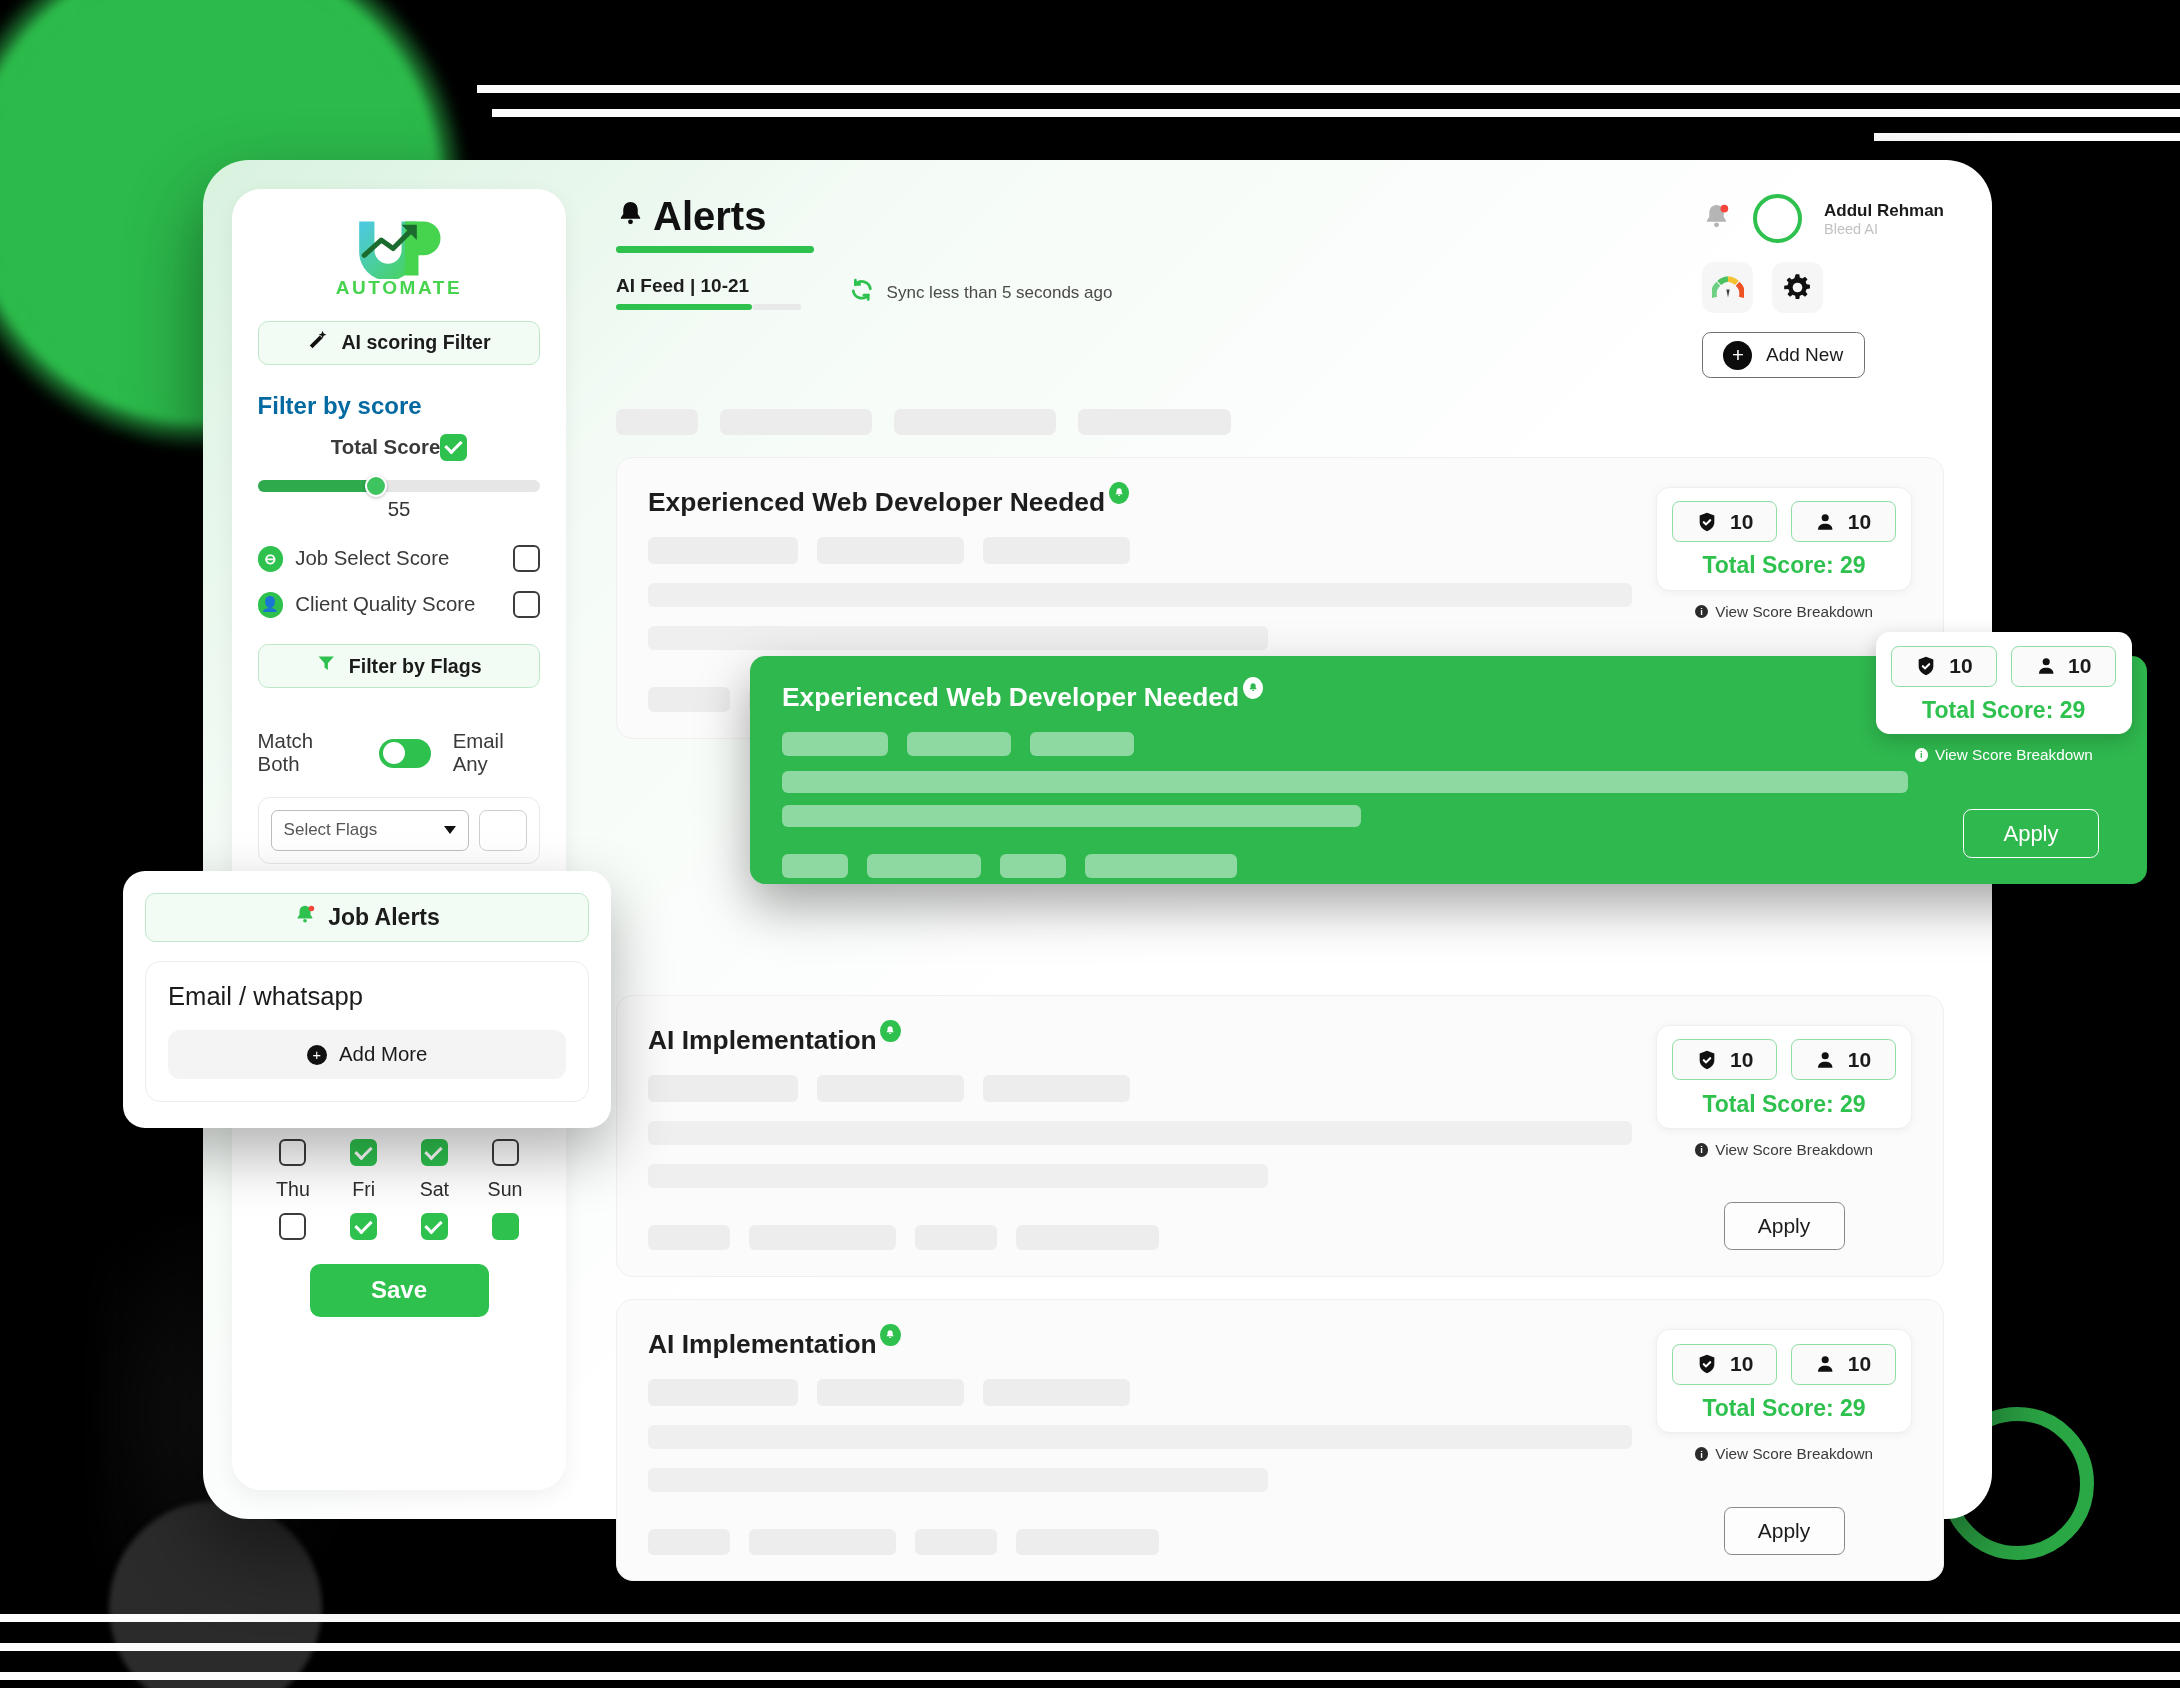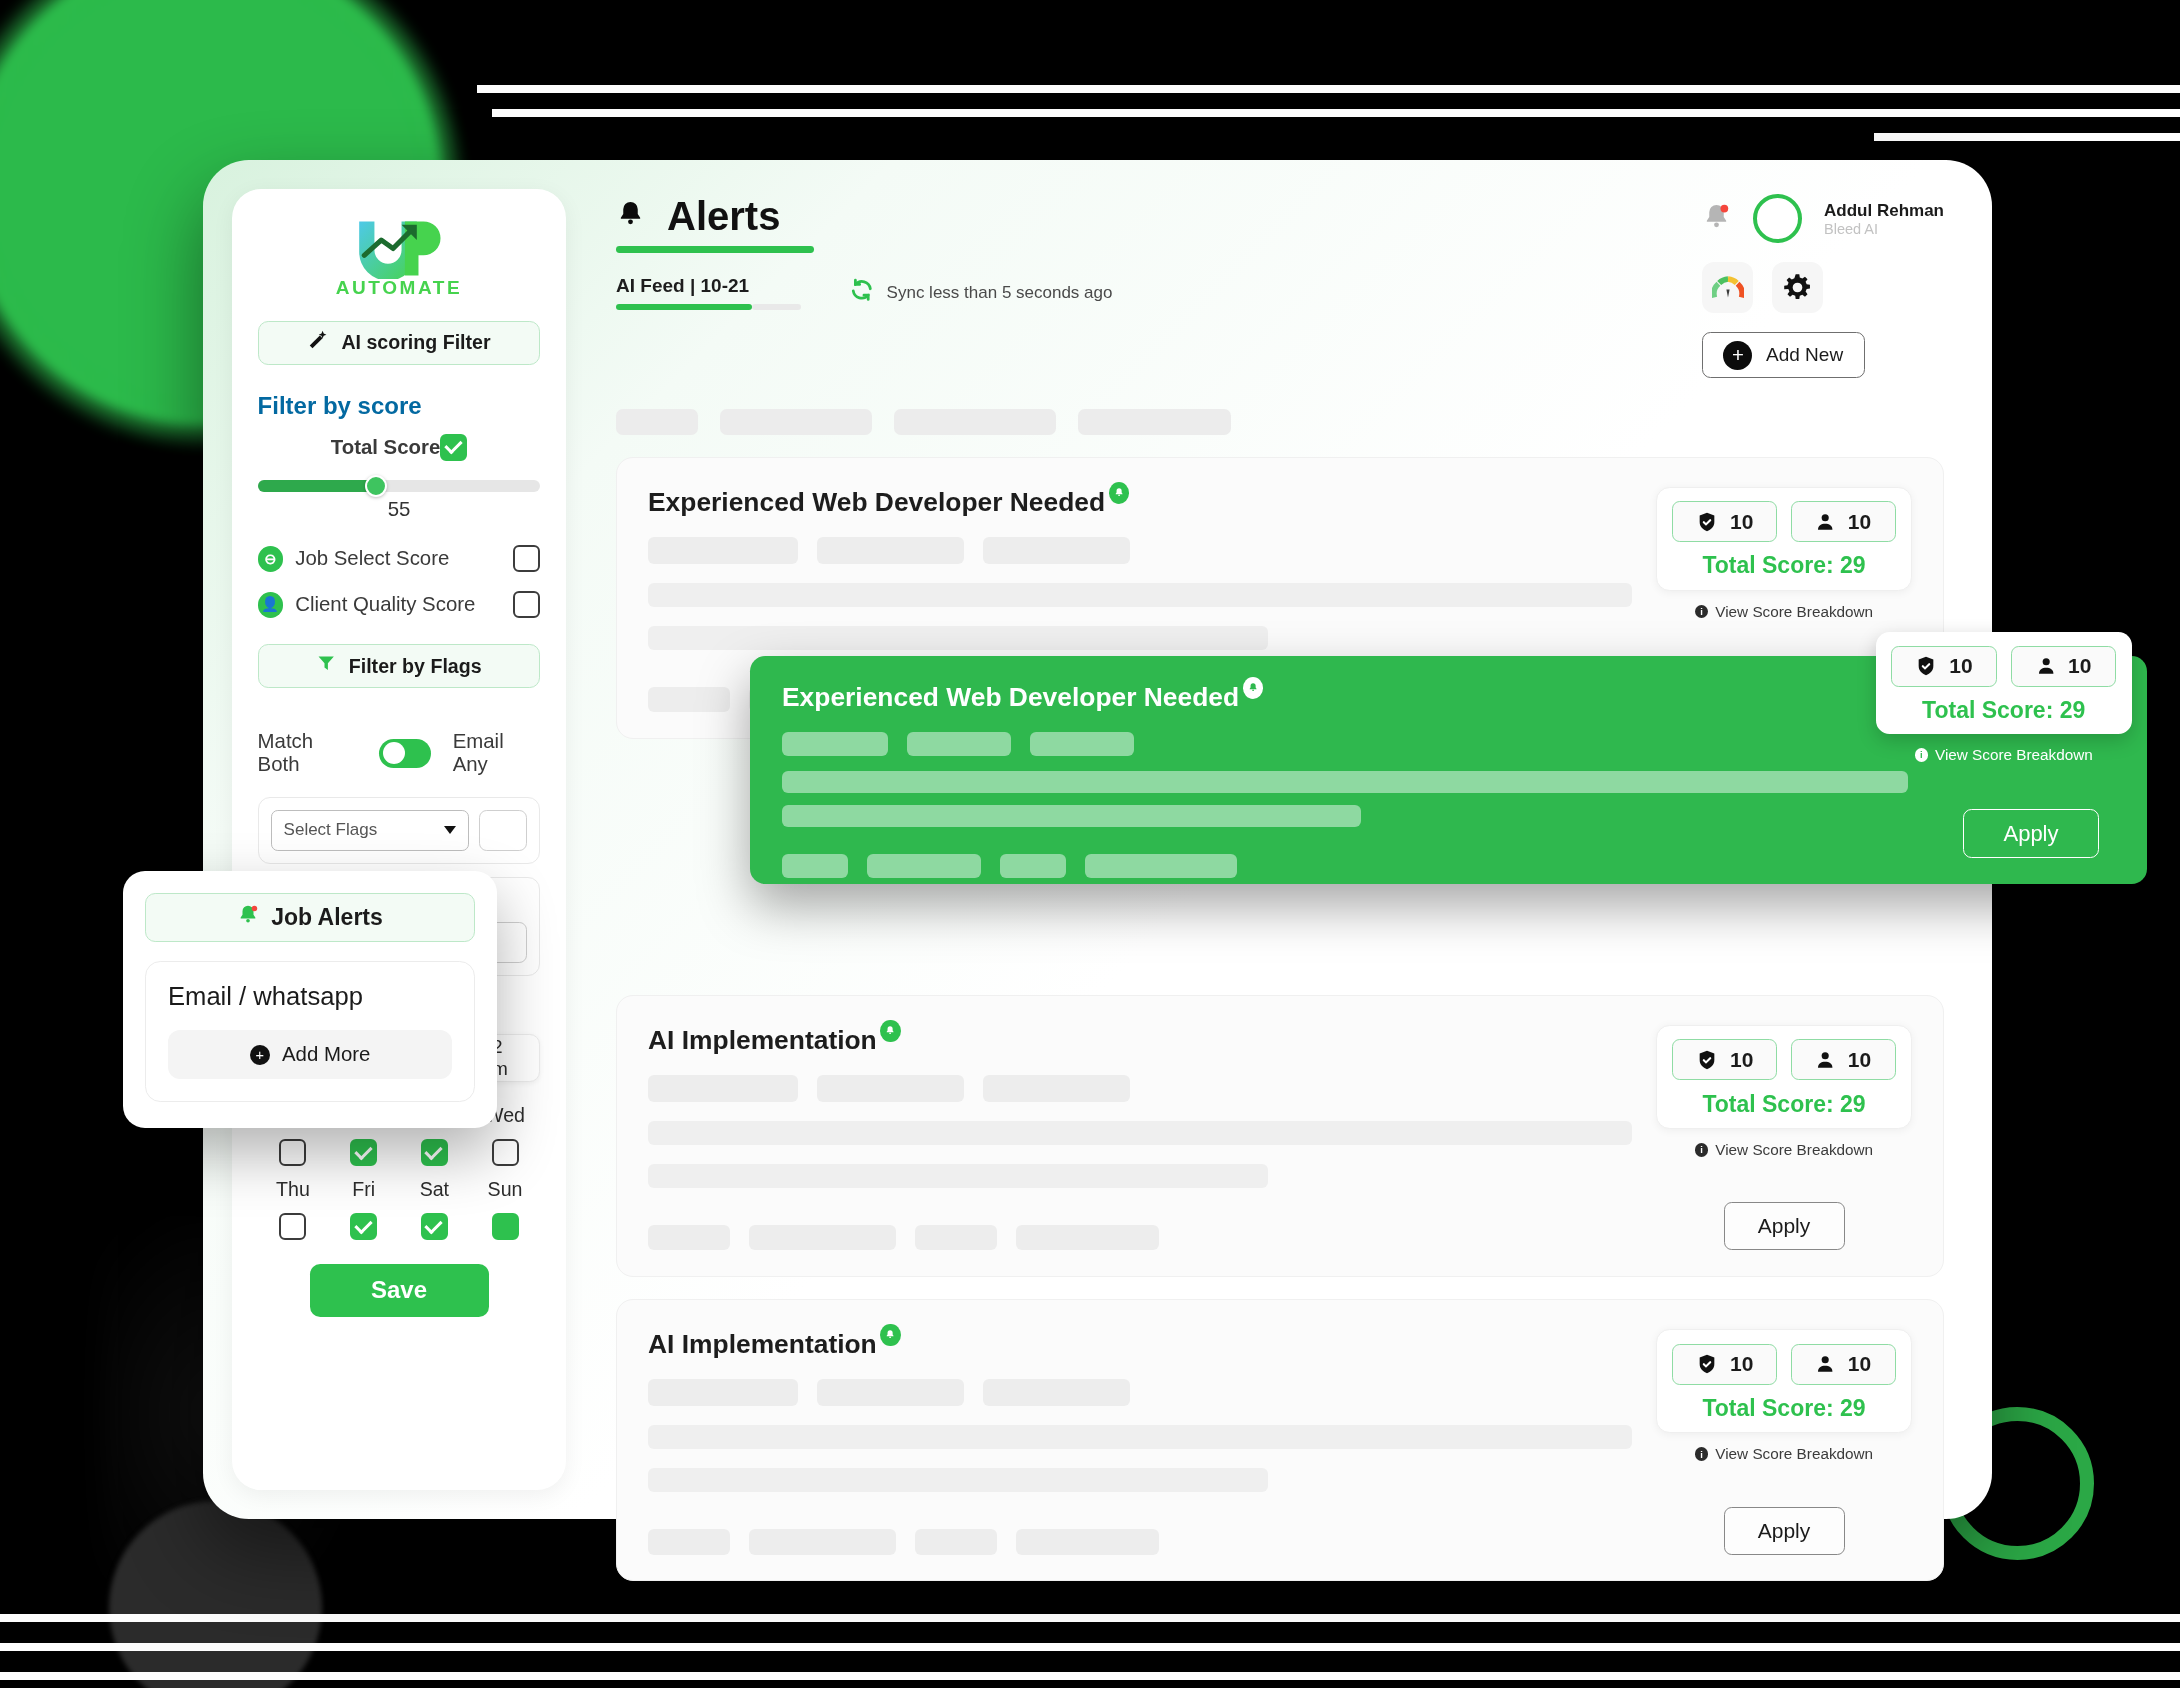--- a/index.html
+++ b/index.html
@@ -125,21 +125,21 @@
   .days-grid{ display:grid; grid-template-columns:repeat(4,1fr); row-gap:12px; margin-top:22px; justify-items:center; }
   .day-name{ font-size:19.6px; color:#2d2d2d; }
   .save-btn{
     margin: 24px auto 3.4px; width:179px; height:53px; border-radius:10.2px; background:#2ec14e;
     color:#fff; font-size:24px; font-weight:700; display:flex; align-items:center; justify-content:center;
   }
 
   
   .main { flex:1; position:relative; padding: 5.1px 19px 0 19px; }
   .main-head { display:flex; justify-content:space-between; align-items:flex-start; }
-  .page-title{ font-size:40px; font-weight:700; color:#111; display:flex; align-items:center; gap:22px; }
+  .page-title{ font-size:40px; font-weight:700; color:#111; display:flex; align-items:center; gap:8px; }
   .title-underline{ height:6.8px; width:198px; background:#2ec14e; border-radius:3.4px; margin-top:6.8px; }
   .feed-row{ display:flex; align-items:center; gap:48px; margin-top:22px; }
   .feed-tab{ font-size:19px; font-weight:700; color:#1d1d1d; }
   .feed-tab-underline{ height:6px; width:136px; background:#2ec14e; border-radius:3.4px; margin-top:7.7px; }
   .feed-tab-underline.dim{ background:#e9e9e9; width:49px; margin-left:136px; margin-top:-6px; }
   .sync-row{ display:flex; align-items:center; gap:12px; font-size:17px; color:#4a4a4a; }
   .user-box{ display:flex; align-items:center; gap:22px; }
   .avatar-ring{ width:49px;height:49px;border-radius:50%;border:4.3px solid #2ec14e;background:#fff; }
   .user-name{ font-size:17px; font-weight:700; color:#1b1b1b; }
   .user-org{ font-size:14.5px; color:#c2c2c2; }
@@ -207,21 +207,21 @@
   .float-side .breakdown{ color:#fff; }
   .float-side .breakdown .i{ background:#fff; color:#2fb84e; }
   .float-apply{
     position:absolute; right:48px; bottom:25.6px; width:136px; height:49px;
     border:1.7px solid #ffffff; border-radius:8.5px; color:#fff; font-size:22px;
     display:flex; align-items:center; justify-content:center;
   }
 
   
   .alerts-panel{
-    position:absolute; left:123px; top:871px; width:374px;
+    position:absolute; left:123px; top:871px; width:488px;
     background:#fff; border-radius:22px; padding:22px 22px 25.6px;
     box-shadow:0 25.6px 60px rgba(0,0,0,.3); z-index:50;
   }
   .alerts-inner{ border:0.9px solid #ececec; border-radius:15.3px; padding:20.4px 22px 22px; margin-top:19px; }
   .alerts-inner .ttl{ font-size:25.6px; color:#1b1b1b; margin-bottom:19px; }
   .ea-row{ display:flex; gap:13.6px; align-items:center; }
   .ea-select{
     background:#f4f4f4; border-radius:10.2px; height:48px; padding:0 13.6px; display:flex;
     align-items:center; gap:15.3px; font-size:19px; color:#2d2d2d;
   }

